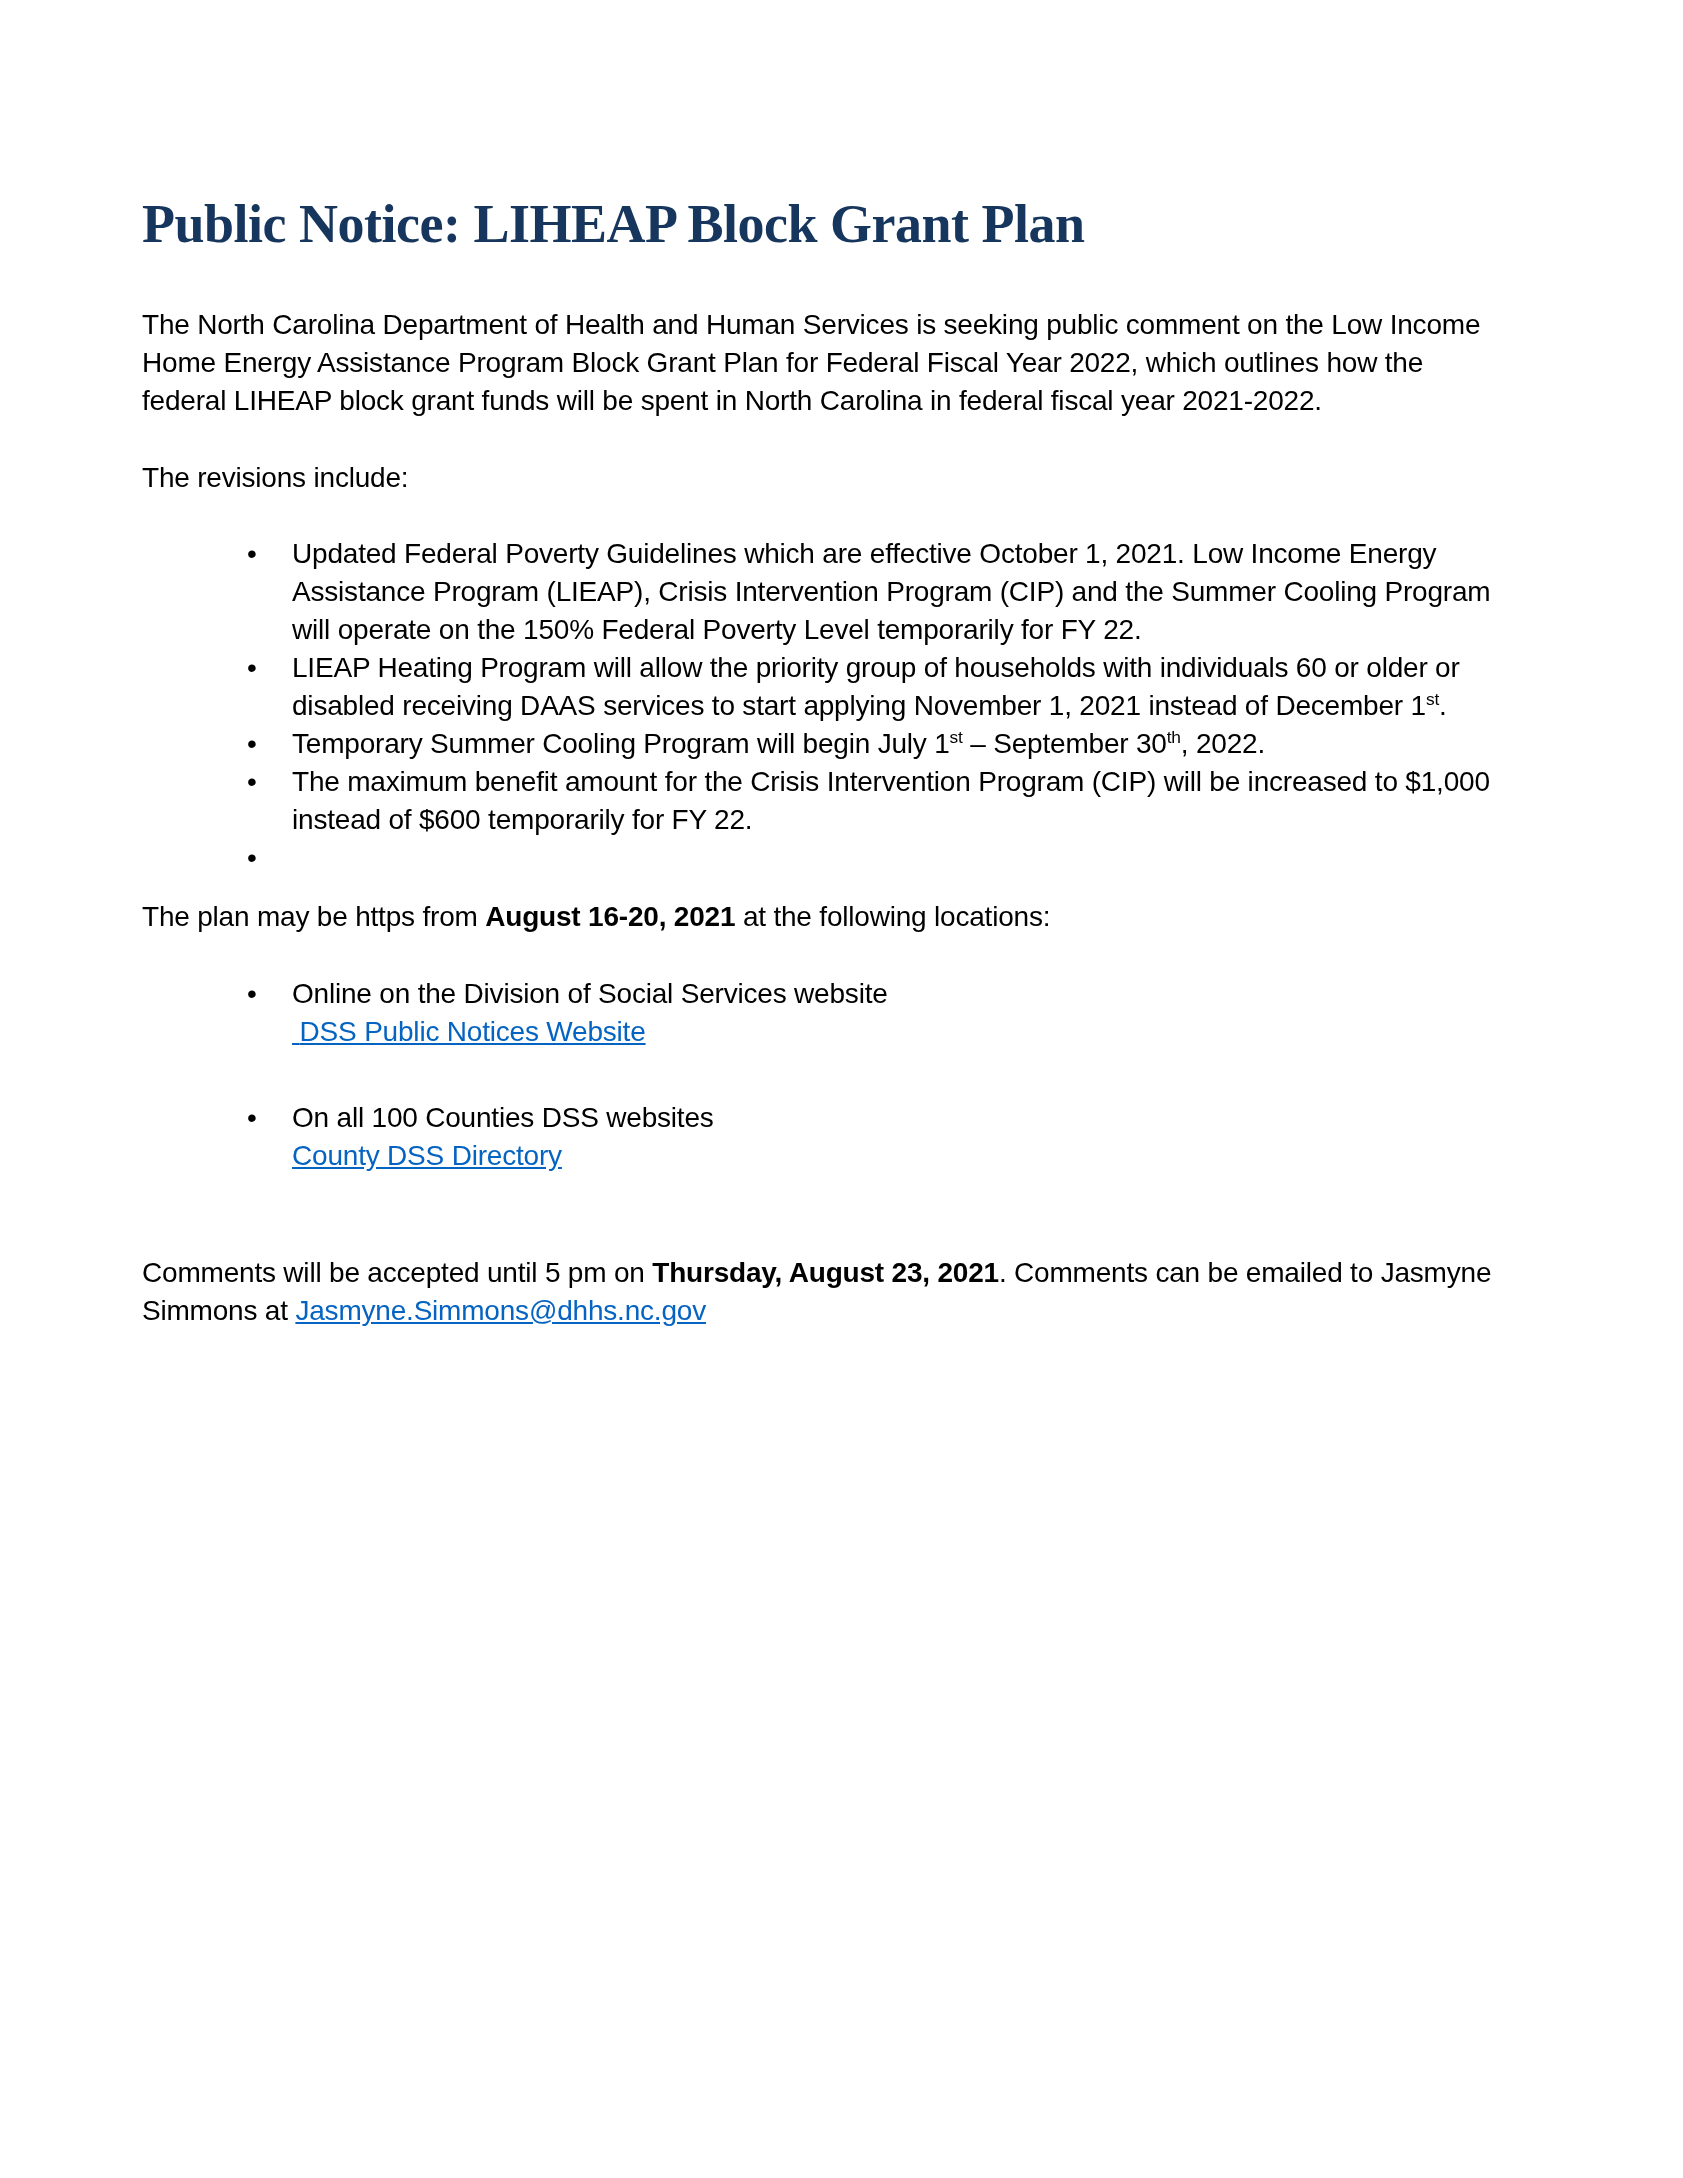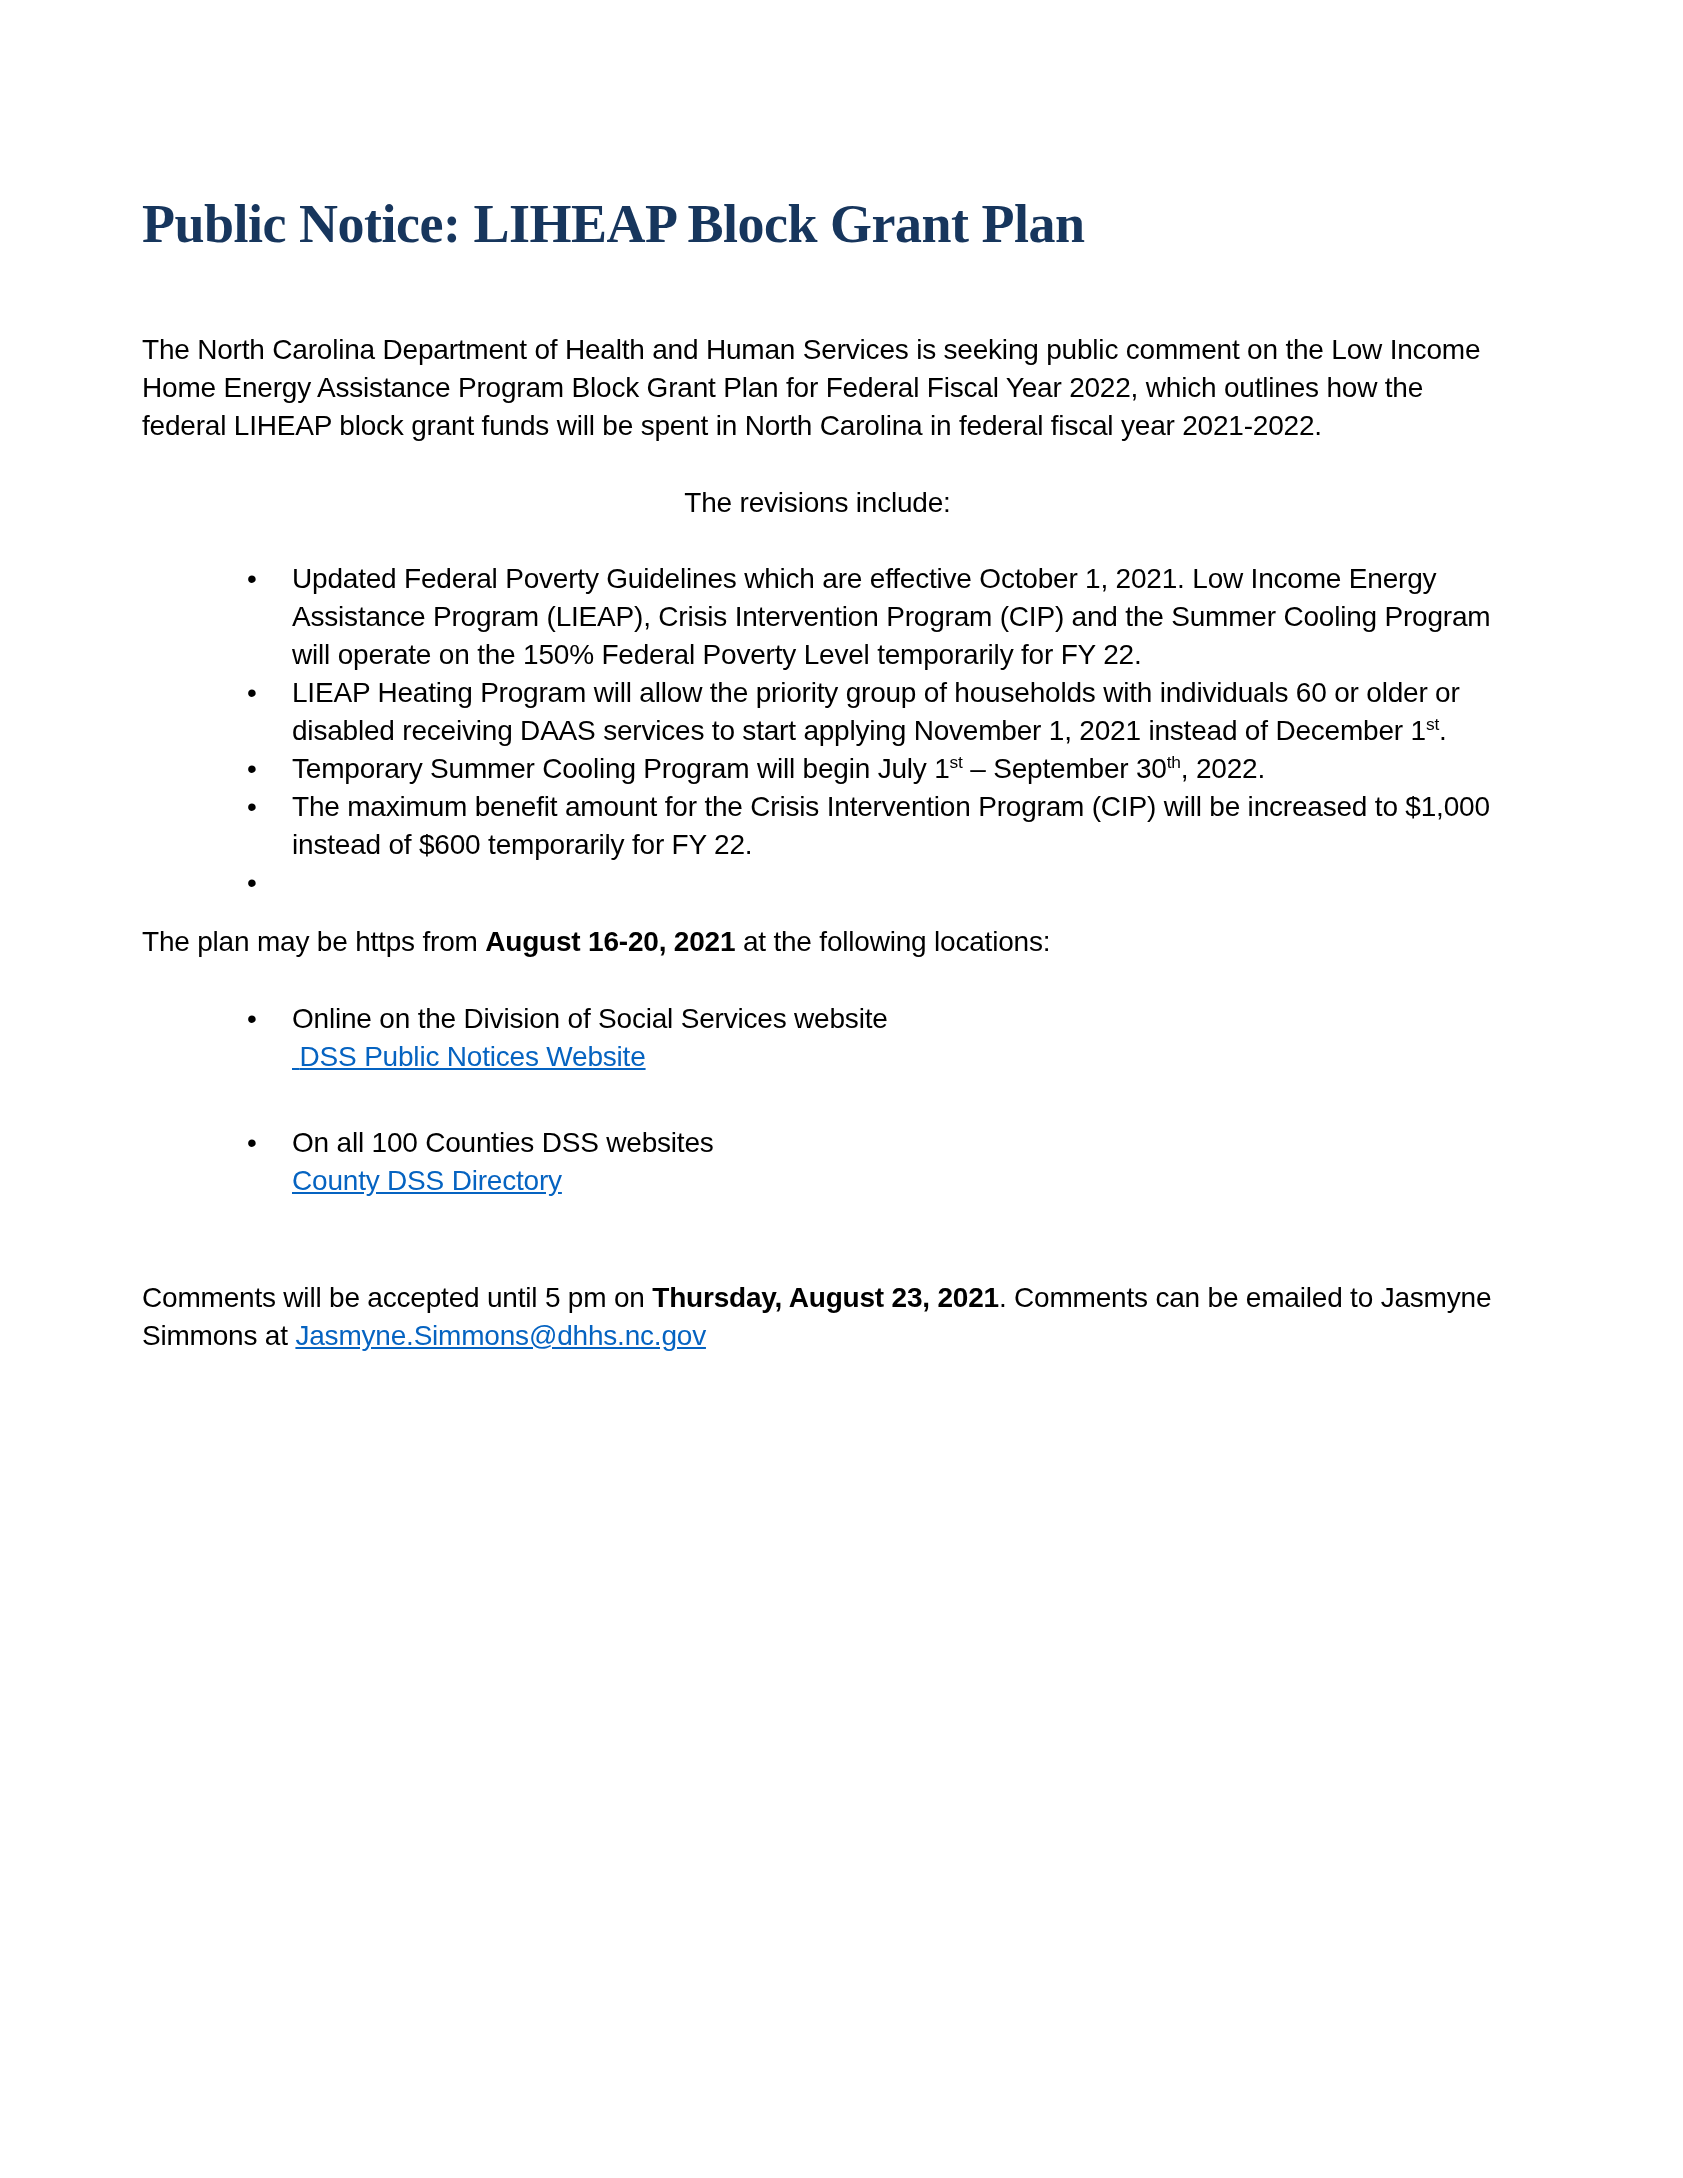--- a/index.html
+++ b/index.html
@@ -19,34 +19,33 @@
     left: 142px;
     top: 194px;
     width: 1351px;
   }
   h1.doc-title {
     font-family: "Liberation Serif", serif;
     font-weight: bold;
     font-size: 54px;
     line-height: 61px;
     color: #17365D;
-    margin: 0 0 76px 0;
+    margin: 0 0 51px 0;
     letter-spacing: -0.5px;
   }
   .body-text {
     font-size: 28px;
     line-height: 38px;
     letter-spacing: -0.2px;
   }
   p.para {
     margin: 0 0 39px 0;
   }
   p.tight {
     margin: 0 0 38px 0;
-    text-align: center;
   }
   ul.bullets {
     list-style: none;
     margin: 0 0 59px 0;
     padding: 0;
   }
   ul.bullets > li {
     position: relative;
     padding-left: 150px;
   }

